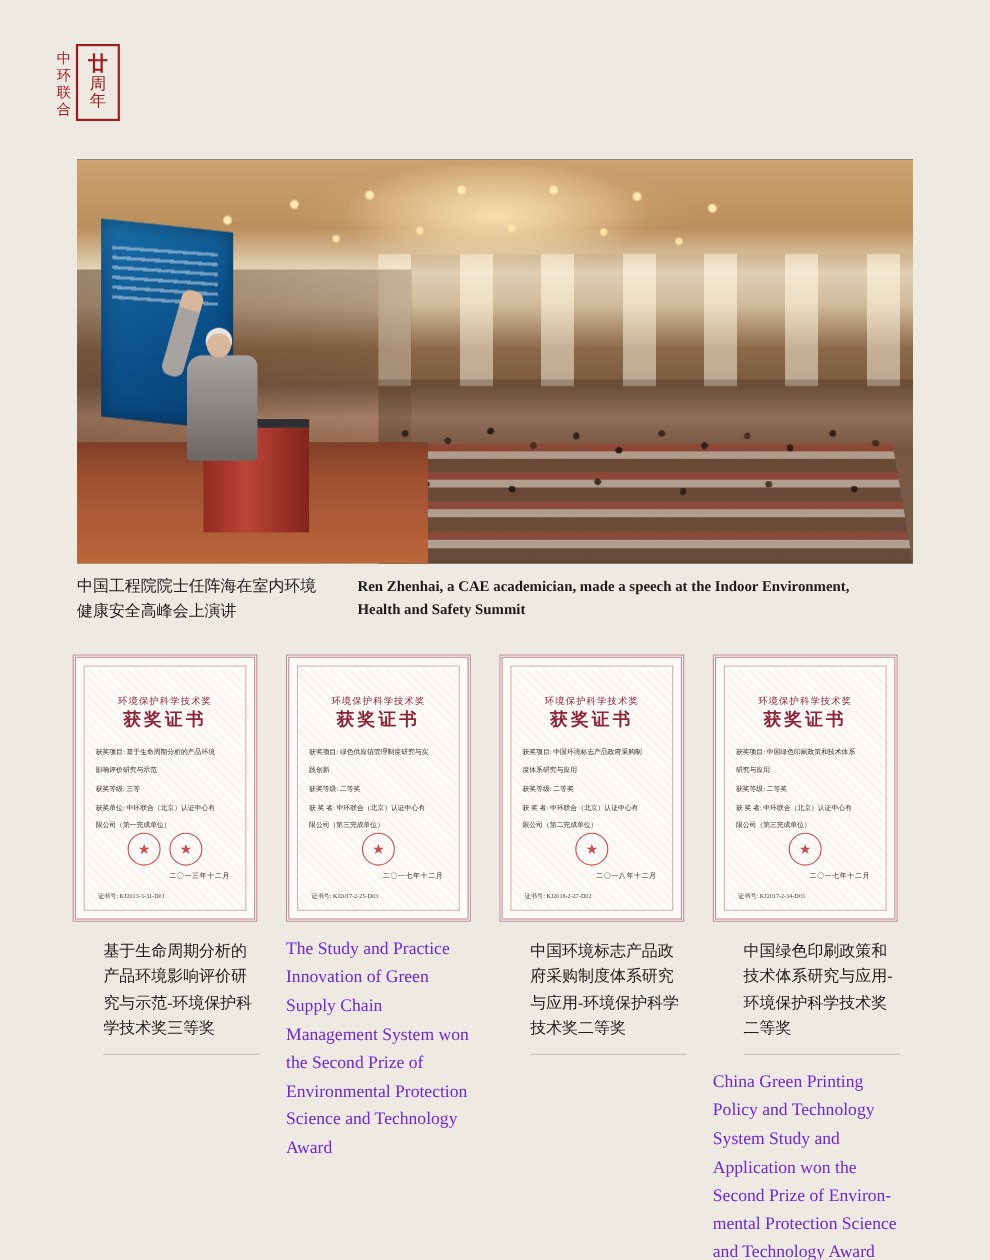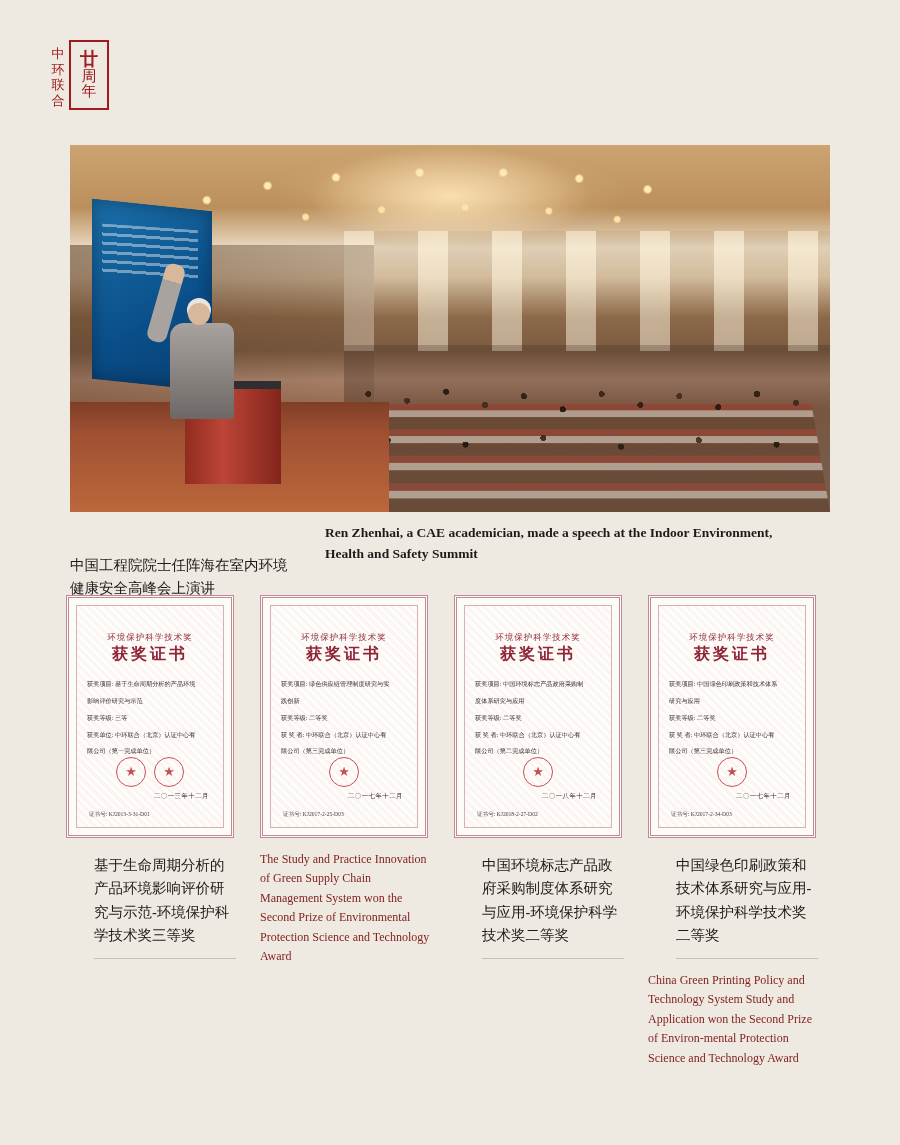--- a/index.html
+++ b/index.html
@@ -212,21 +212,20 @@
 
   
   .caption-cn {
     position: absolute;
     left: 70px;
     top: 522px;
     width: 230px;
     font-size: 14.5px;
     line-height: 1.6;
     color: #1b1b1b;
-    margin-top: 32px;
   }
   .caption-en {
     position: absolute;
     left: 325px;
     top: 523px;
     width: 470px;
     font-size: 13.5px;
     line-height: 1.55;
     color: #1b1b1b;
     font-weight: bold;
@@ -326,23 +325,23 @@
     margin-top: 16px;
     font-size: 14.5px;
     line-height: 1.62;
     color: #1b1b1b;
     padding-bottom: 10px;
     border-bottom: 1px solid #c8c0b4;
     margin-left: 28px;
   }
   .cert-en {
     margin-top: 12px;
-    font-size: 12px;
+    font-size: 16px;
     line-height: 1.62;
-    color: #7f1d1d;
+    color: #6d28d9;
   }
 </style>
 </head>
 <body>
 
 <div class="page">
 
   <div class="logo-wrap">
     <div class="logo-side">
       <span>中</span>

